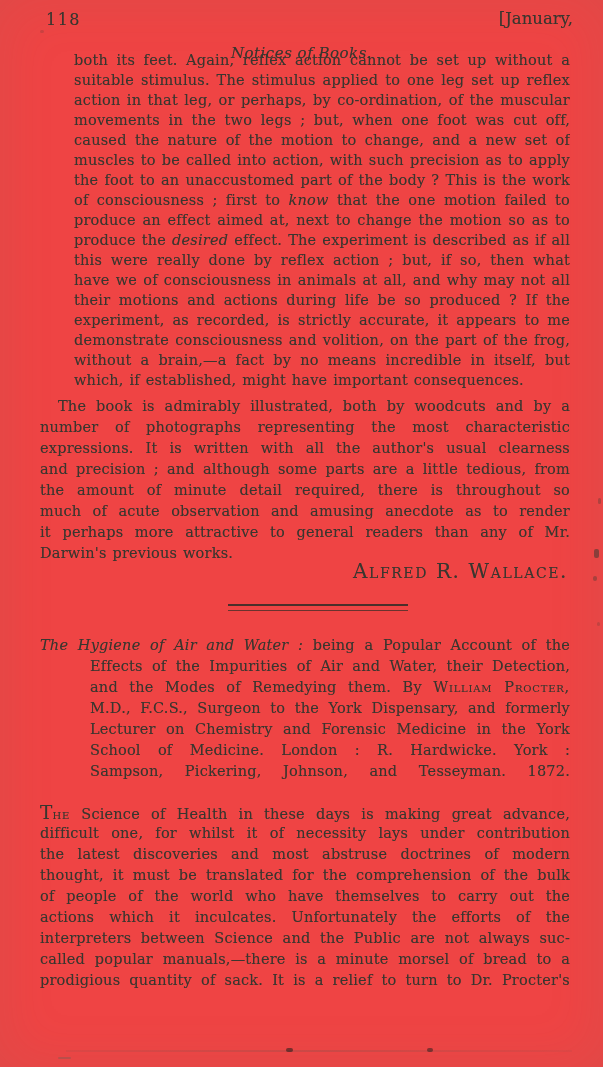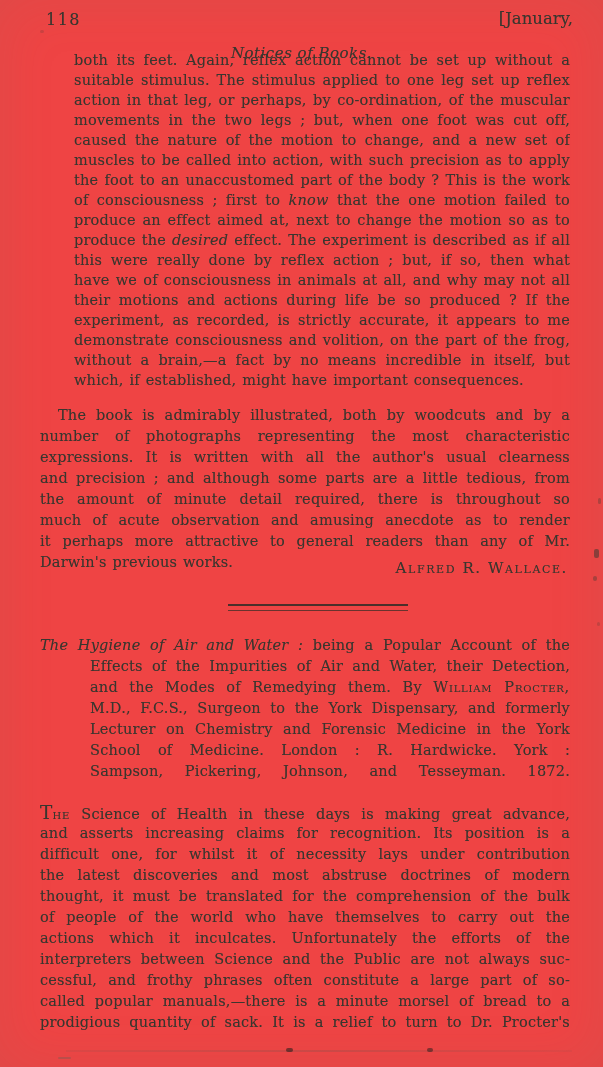--- a/index.html
+++ b/index.html
@@ -18,25 +18,25 @@
   #issue{position:absolute;top:9px;right:30px;font-size:16.5px;}
   
   .block{position:absolute;left:40px;width:530px;font-size:14.5px;letter-spacing:0.2px;word-spacing:1px;}
   .tl{overflow:hidden;}
   .just{text-align:justify;text-align-last:justify;}
   .endline{text-align:right;text-align-last:left;}
   .lh20 .tl{height:20px;line-height:20px;margin-left:34px;}
   .lh21 .tl{height:21px;line-height:21px;}
   #para1{top:50px;}
   #para2{top:396px;}
-  #para2 .first{text-indent:18px;margin-top:9px;}
+  #para2 .first{text-indent:18px;}
   em.w{font-style:italic;}
   .sc{font-variant:small-caps;letter-spacing:0.8px;}
   #signature{position:absolute;top:559px;left:40px;width:528px;text-align:right;
-    font-size:15px;font-variant:small-caps;letter-spacing:1.6px;}
+    font-size:20px;font-variant:small-caps;letter-spacing:1.6px;}
   #divider{position:absolute;top:604px;left:228px;width:180px;height:4px;
     border-top:2px solid rgba(47,44,38,0.85);border-bottom:1px solid rgba(47,44,38,0.7);}
   #entry{top:635px;}
   #entry .hang{padding-left:50px;}
   #entry .t{font-style:italic;}
   #review{top:802px;}
   #review .lead{font-size:18.5px;}
   
   .speck{position:absolute;background:rgba(62,57,50,0.55);border-radius:2px;}
   #sp1{right:4px;top:549px;width:5px;height:9px;}
@@ -99,28 +99,26 @@
     <div class="tl just hang">Effects of the Impurities of Air and Water, their Detection,</div>
     <div class="tl just hang"><span>and the Modes of Remedying them.  By </span><span class="sc">William Procter,</span></div>
     <div class="tl just hang">M.D., F.C.S., Surgeon to the York Dispensary, and formerly</div>
     <div class="tl just hang">Lecturer on Chemistry and Forensic Medicine in the York</div>
     <div class="tl just hang">School of Medicine.  London :  R. Hardwicke.  York :</div>
     <div class="tl just hang">Sampson,  Pickering,  Johnson,  and  Tesseyman.  1872.</div>
   </div>
 
   <div id="review" class="block lh21 ink">
     <div class="tl just"><span class="lead">T</span><span class="sc">he</span><span> Science of Health in these days is making great advance,</span></div>
-    <div class="tl just">and asserts increasing claims for recognition.  Its position is a</div>
     <div class="tl just">difficult one, for whilst it of necessity lays under contribution</div>
     <div class="tl just">the latest discoveries and most abstruse doctrines of modern</div>
     <div class="tl just">thought, it must be translated for the comprehension of the bulk</div>
     <div class="tl just">of people of the world who have themselves to carry out the</div>
     <div class="tl just">actions which it inculcates.  Unfortunately the efforts of the</div>
     <div class="tl just">interpreters between Science and the Public are not always suc-</div>
-    <div class="tl just">cessful, and frothy phrases often constitute a large part of so-</div>
     <div class="tl just">called popular manuals,—there is a minute morsel of bread to a</div>
     <div class="tl just">prodigious quantity of sack.  It is a relief to turn to Dr. Procter's</div>
   </div>
 
   <div class="speck" id="sp1"></div>
   <div class="speck" id="sp2"></div>
   <div class="speck" id="sp3"></div>
   <div class="speck" id="sp4"></div>
   <div class="speck" id="sp5"></div>
   <div id="streak"></div>

